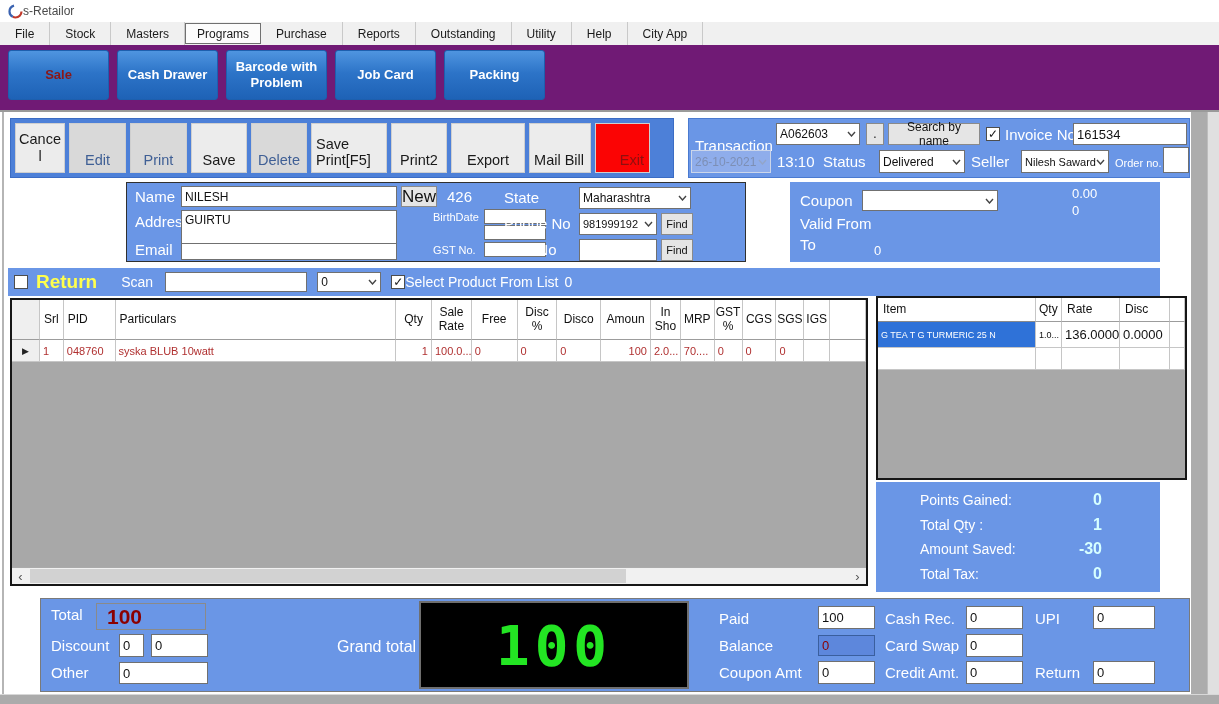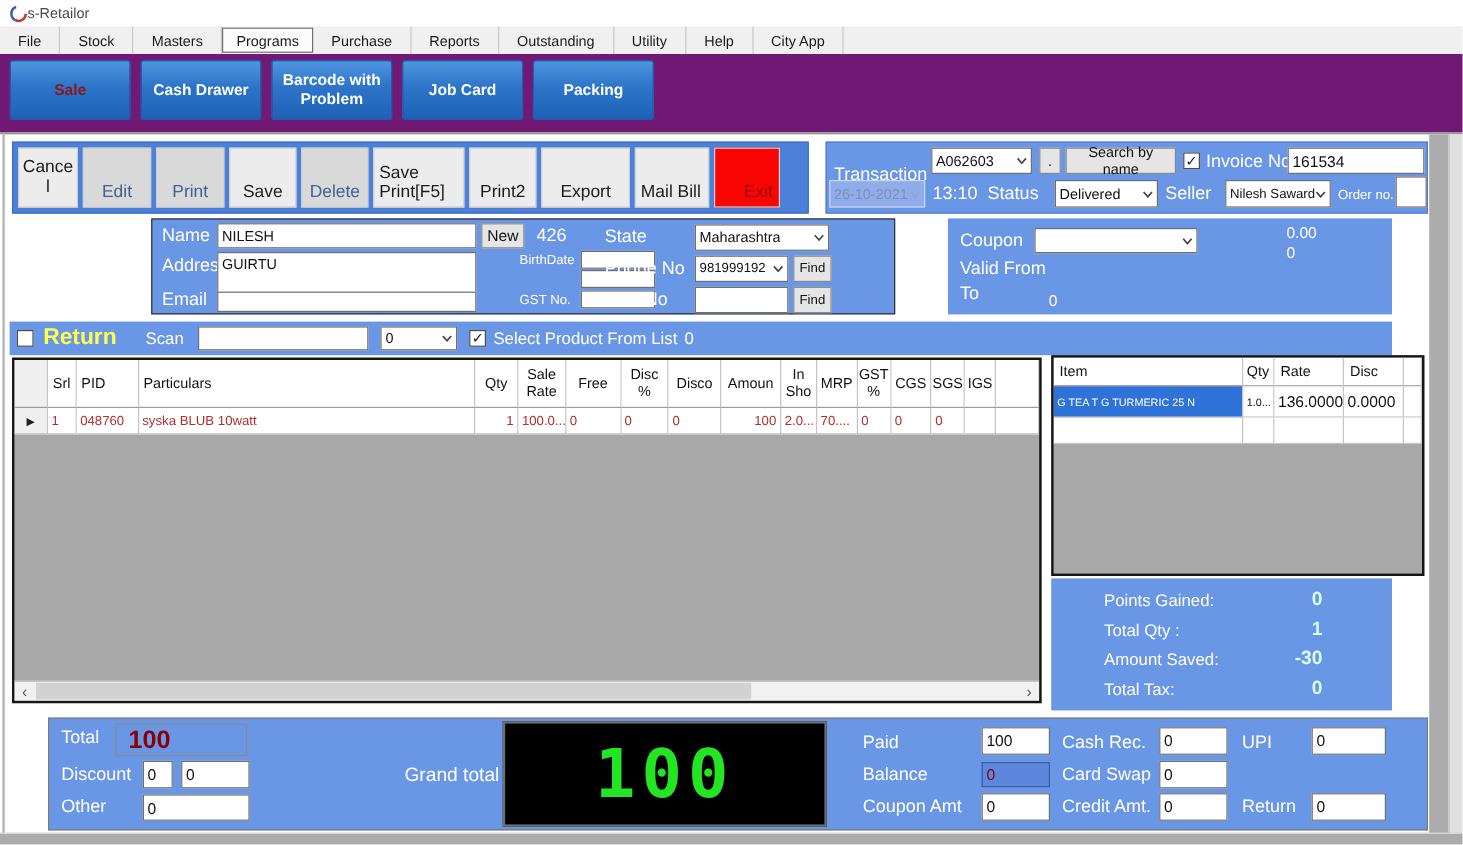--- a/index.html
+++ b/index.html
@@ -173,21 +173,21 @@
         </span>
     </div>
     <span class="abs wlabel sm" style="left:426px;top:38px;">Order no.</span>
     <input class="abs tin" style="left: 474px; top: 28px; width: 26px; height: 26px;" value="">
   </div>
 
 
   <div class="abs bluepanel" style="left:126px;top:182px;width:620px;height:80px;border:1px solid #30302f;">
     <span class="abs wlabel lg" style="left:8px;top:5px;">Name</span>
     <input class="abs tin" style="left: 54px; top: 3px; width: 216px; height: 21px;" value="NILESH">
-    <button class="abs btn" style="left:274px;top:3px;width:36px;height:21px;font-size:13px;">New</button>
+    <button class="abs btn" style="left:274px;top:3px;width:36px;height:21px;font-size:17px;">New</button>
     <span class="abs wlabel lg" style="left:320px;top:5px;">426</span>
     <span class="abs wlabel lg" style="left:8px;top:30px;">Address</span>
     <div class="abs tin" style="left:54px;top:27px;width:216px;height:35px;padding-top:2px;">GUIRTU</div>
     <span class="abs wlabel lg" style="left:8px;top:58px;">Email</span>
     <input class="abs tin" style="left: 54px; top: 60px; width: 216px; height: 17px;" value="">
     <span class="abs wlabel sm" style="left:306px;top:28px;">BirthDate</span>
     <input class="abs tin" style="left: 357px; top: 26px; width: 62px; height: 15px;" value="">
     <span class="abs wlabel sm" style="left:306px;top:44px;margin-top:44px;">Anniversa</span>
     <input class="abs tin" style="left: 357px; top: 42px; width: 62px; height: 15px;" value="">
     <span class="abs wlabel sm" style="left:306px;top:61px;">GST No.</span>
@@ -242,21 +242,21 @@
       <span class="ctext">0</span>
       <span class="chev">
           <svg width="9" height="6">
             <path d="M1 1 L4.5 5 L8 1" fill="none" stroke="#444" stroke-width="1.4"></path>
           </svg>
         </span>
     </div>
     <div class="cb" style="margin-left:10px;">
         <span>✓</span>
       </div>
-    <span class="wlabel" style="margin-left:6px;text-align:right;">Select Product From List</span>
+    <span class="wlabel" style="margin-left:0;text-align:right;">Select Product From List</span>
     <span class="wlabel" style="margin-left:6px;">0</span>
   </div>
 
   <div class="abs grid" style="left:10px;top:298px;width:858px;height:288px;">
     <div class="grow" style="height:40px;">
       <div class="gh sel" style="width:28px;"></div>
       <div class="gh" style="width:24px;">Srl</div>
       <div class="gh" style="width:52px;justify-content:flex-start;padding-left:4px;">PID</div>
       <div class="gh" style="width:282px;justify-content:flex-start;padding-left:4px;">Particulars</div>
       <div class="gh" style="width:36px;">Qty</div>

